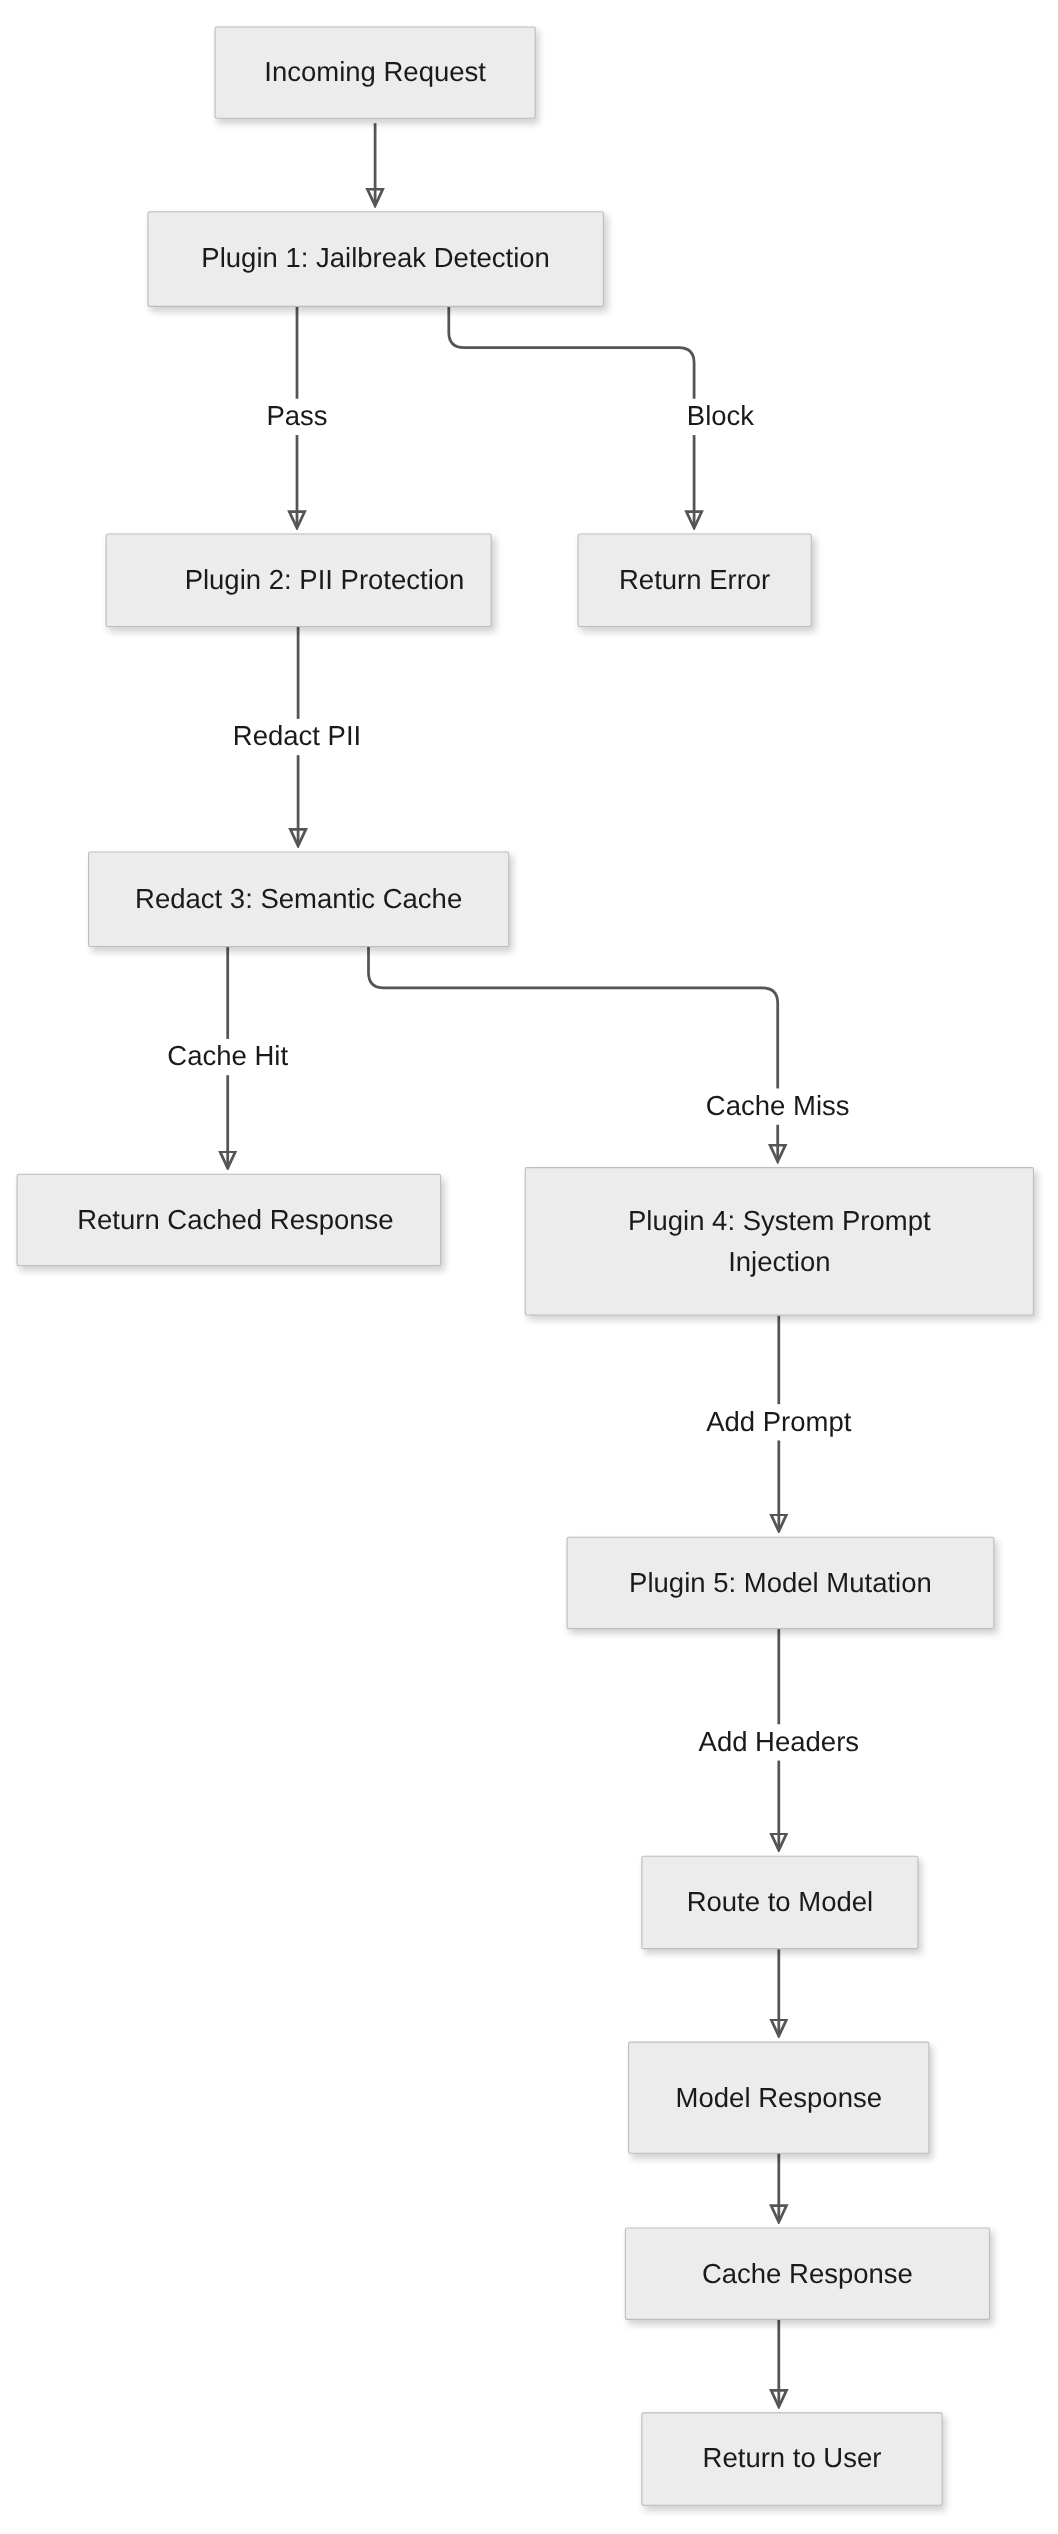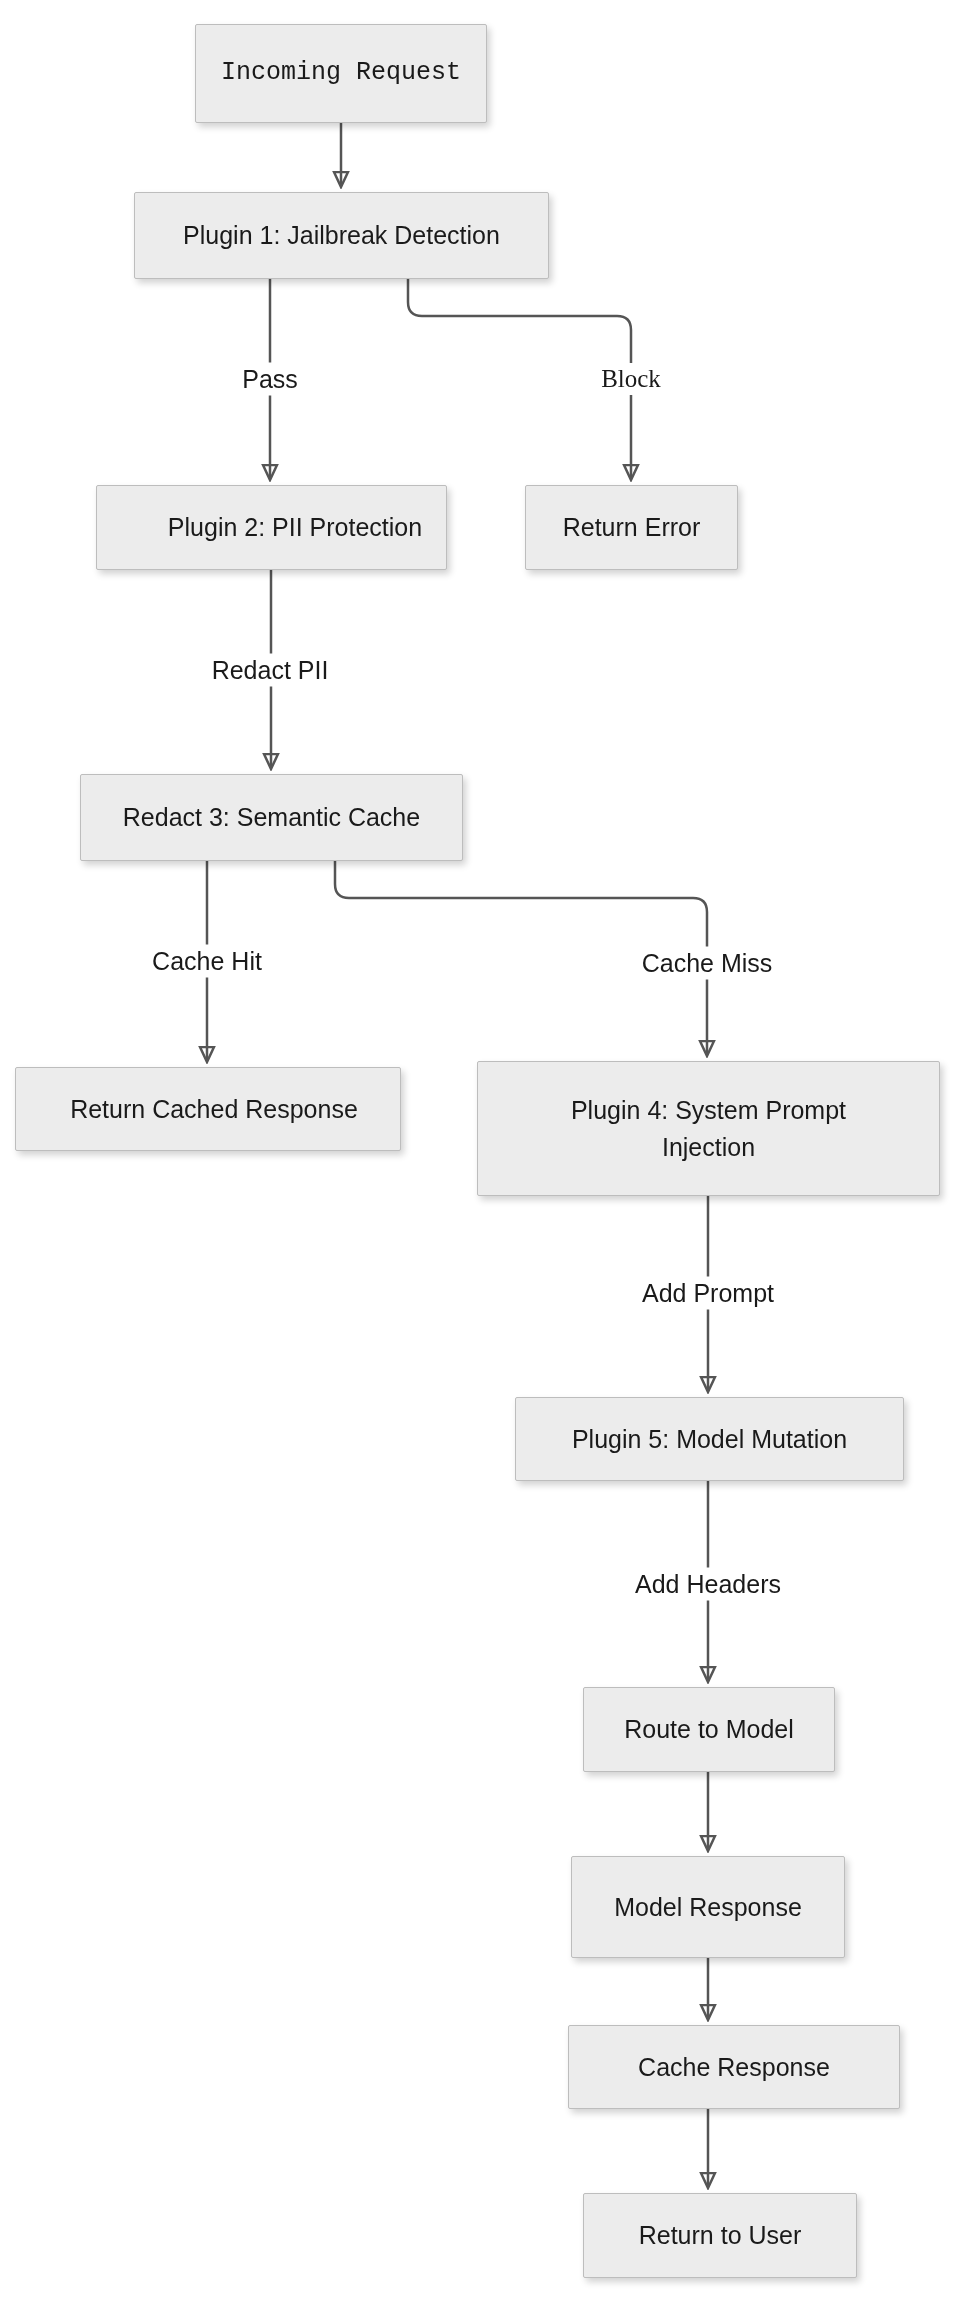--- a/index.html
+++ b/index.html
@@ -76,21 +76,21 @@
     <path d="M 271 570 L 271 768" marker-end="url(#arrow)"></path>
     <path d="M 207 861 L 207 1061" marker-end="url(#arrow)"></path>
     <path d="M 335 861 L 335 884 Q 335 898 349 898 L 693 898 Q 707 898 707 912 L 707 1055" marker-end="url(#arrow)"></path>
     <path d="M 708 1196 L 708 1391" marker-end="url(#arrow)"></path>
     <path d="M 708 1481 L 708 1681" marker-end="url(#arrow)"></path>
     <path d="M 708 1772 L 708 1850" marker-end="url(#arrow)"></path>
     <path d="M 708 1940 L 708 2019" marker-end="url(#arrow)"></path>
     <path d="M 708 2109 L 708 2187" marker-end="url(#arrow)"></path>
   </svg>
 
-  <div class="node" style="left:195px; top:24px; width:292px; height:99px;font-family:Liberation Mono, monospace;">
+  <div class="node" style="left:195px; top:24px; width:292px; height:84px;">
     <span class="node-label">Incoming Request</span>
   </div>
 
   <div class="node" style="left:134px; top:192px; width:415px; height:87px;">
     <span class="node-label">Plugin 1: Jailbreak Detection</span>
   </div>
 
   <div class="node" style="left:96px; top:485px; width:351px; height:85px;padding-left:47px;">
     <span class="node-label">Plugin 2: PII Protection</span>
   </div>
@@ -126,25 +126,25 @@
   <div class="node" style="left:568px; top:2025px; width:332px; height:84px;">
     <span class="node-label">Cache Response</span>
   </div>
 
   <div class="node" style="left:583px; top:2193px; width:274px; height:85px;text-align:right;">
     <span class="node-label">Return to User</span>
   </div>
 
   <div class="edge-label" style="left:270px; top:379px;">Pass</div>
 
-  <div class="edge-label" style="left:631px; top:379px;font-family:Liberation Serif, serif;">Block</div>
+  <div class="edge-label" style="left:655px; top:379px;">Block</div>
 
   <div class="edge-label" style="left:270px; top:670px;">Redact PII</div>
 
   <div class="edge-label" style="left:207px; top:961px;">Cache Hit</div>
 
-  <div class="edge-label" style="left:707px; top:963px;">Cache Miss</div>
+  <div class="edge-label" style="left:707px; top:1006px;">Cache Miss</div>
 
   <div class="edge-label" style="left:708px; top:1293px;">Add Prompt</div>
 
   <div class="edge-label" style="left:708px; top:1584px;">Add Headers</div>
 
 </div>
 
 </body></html>

